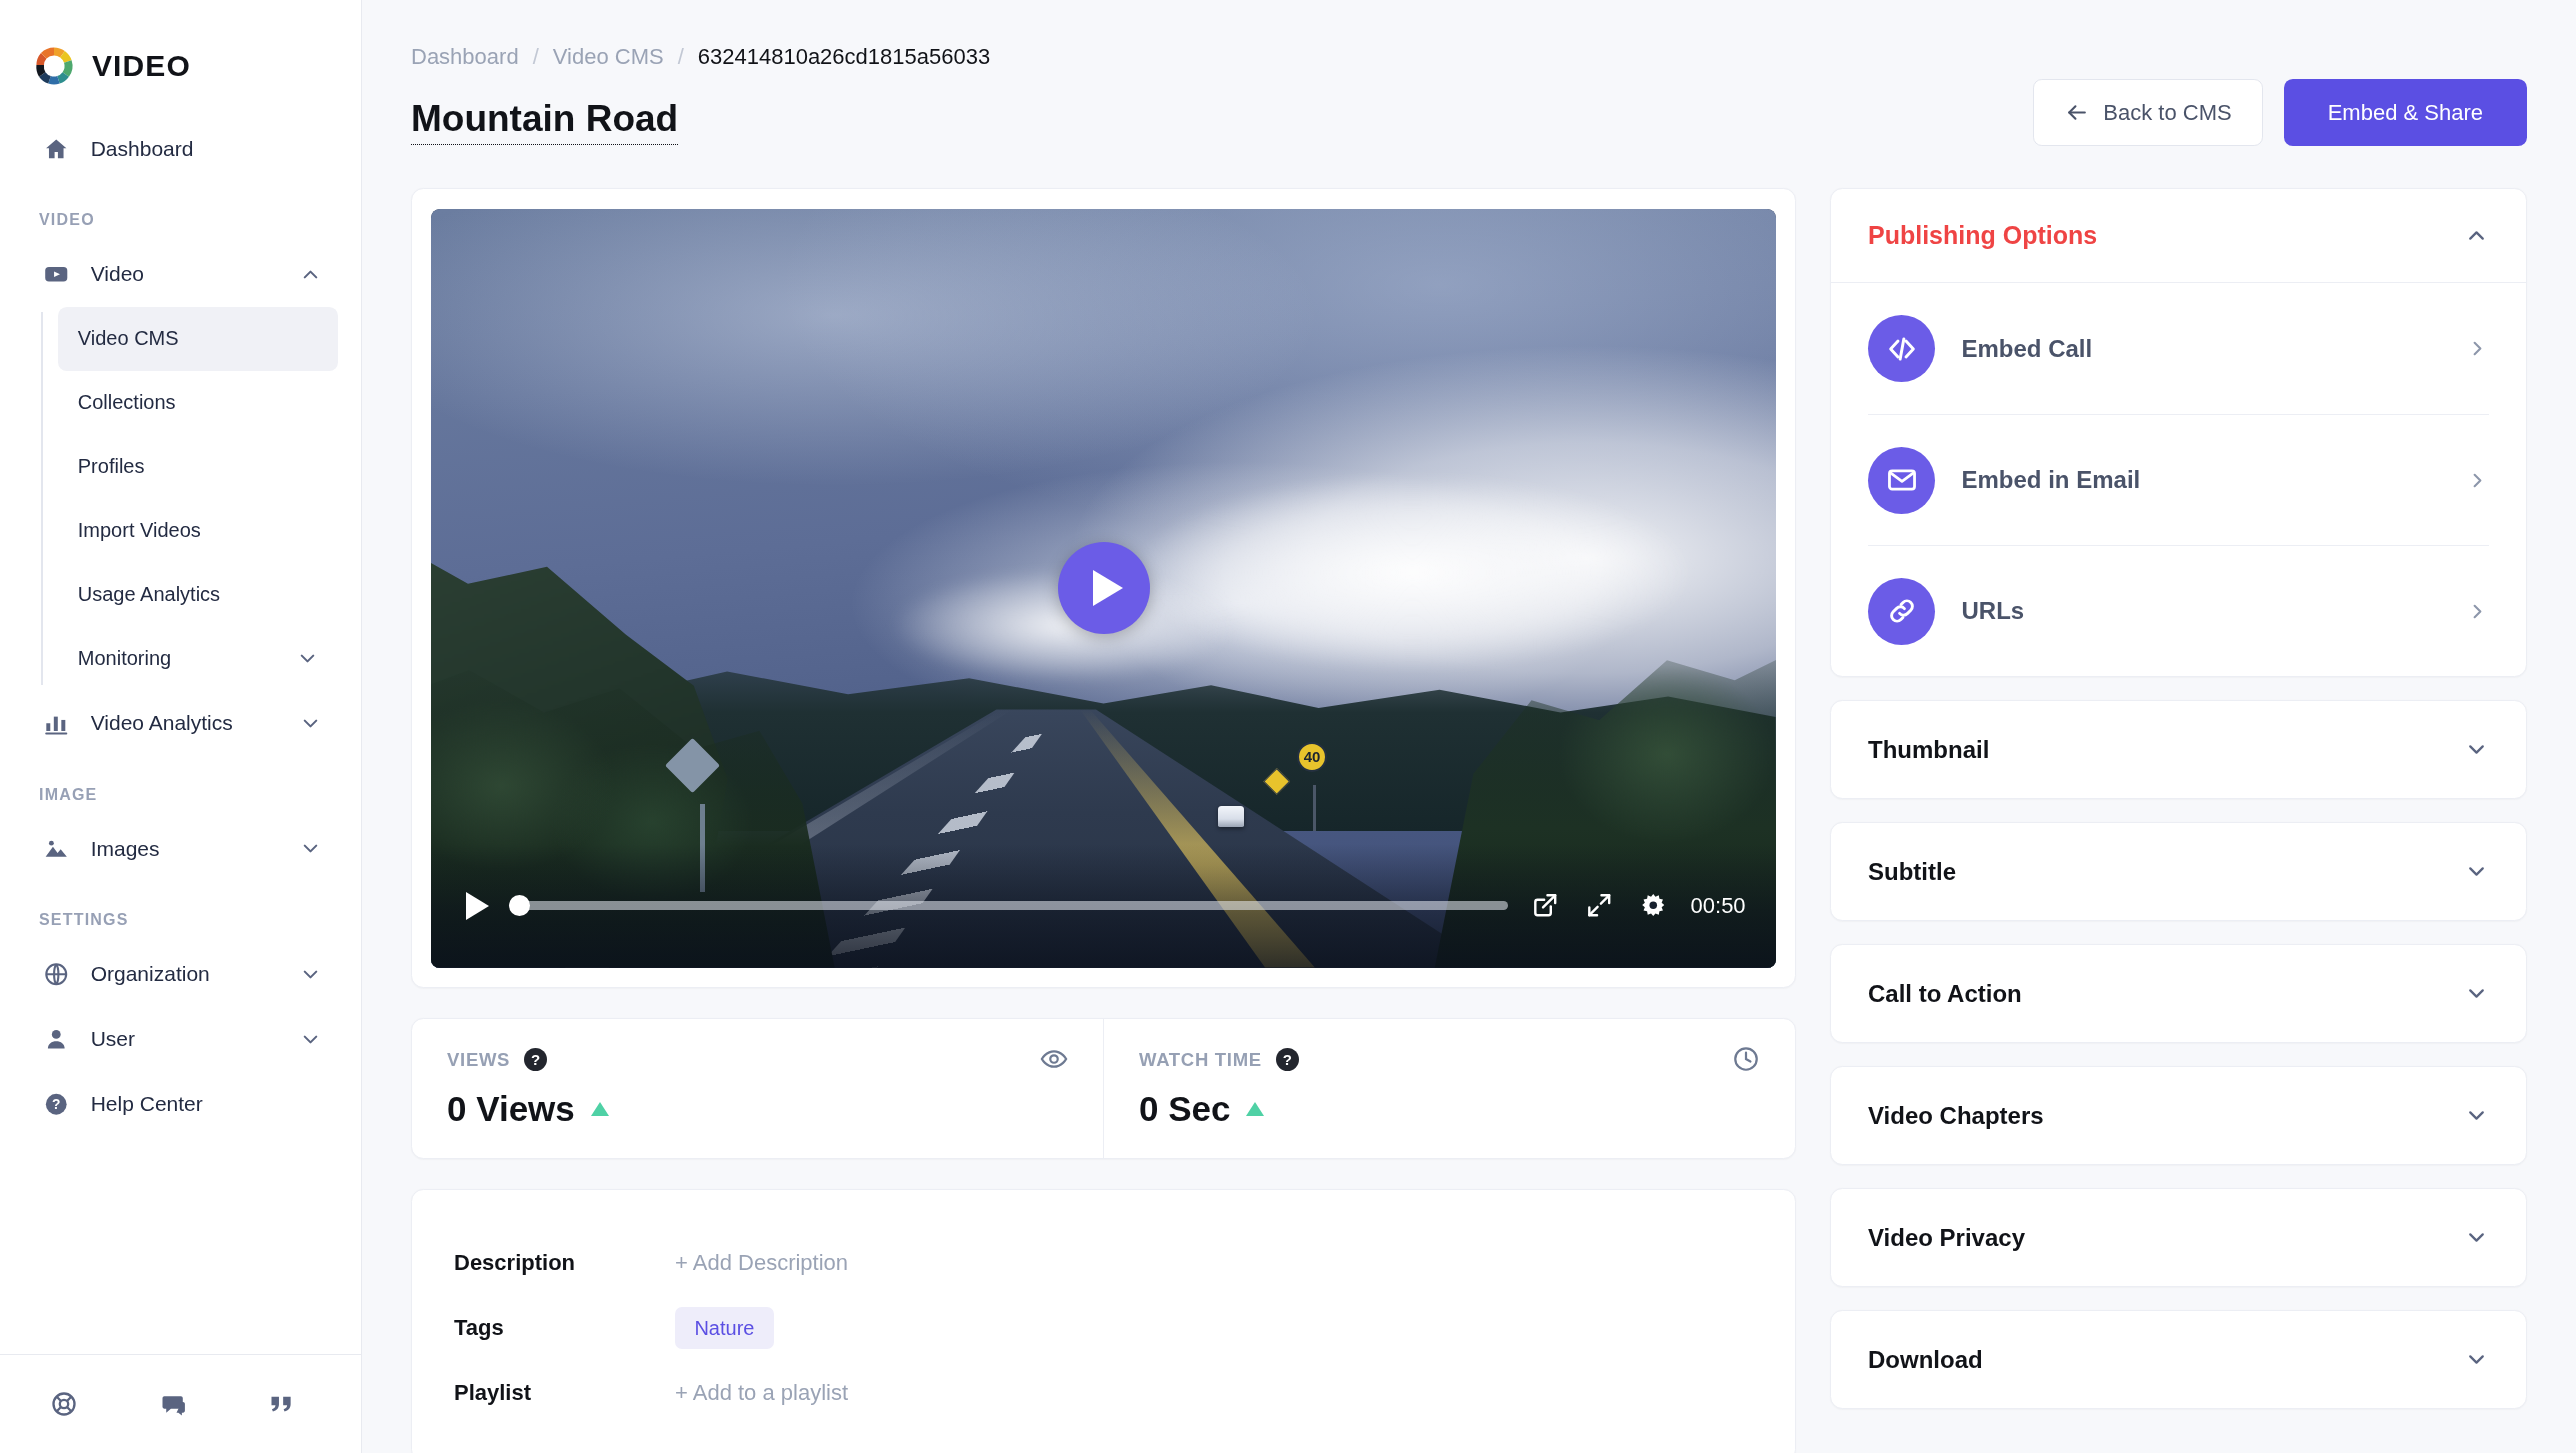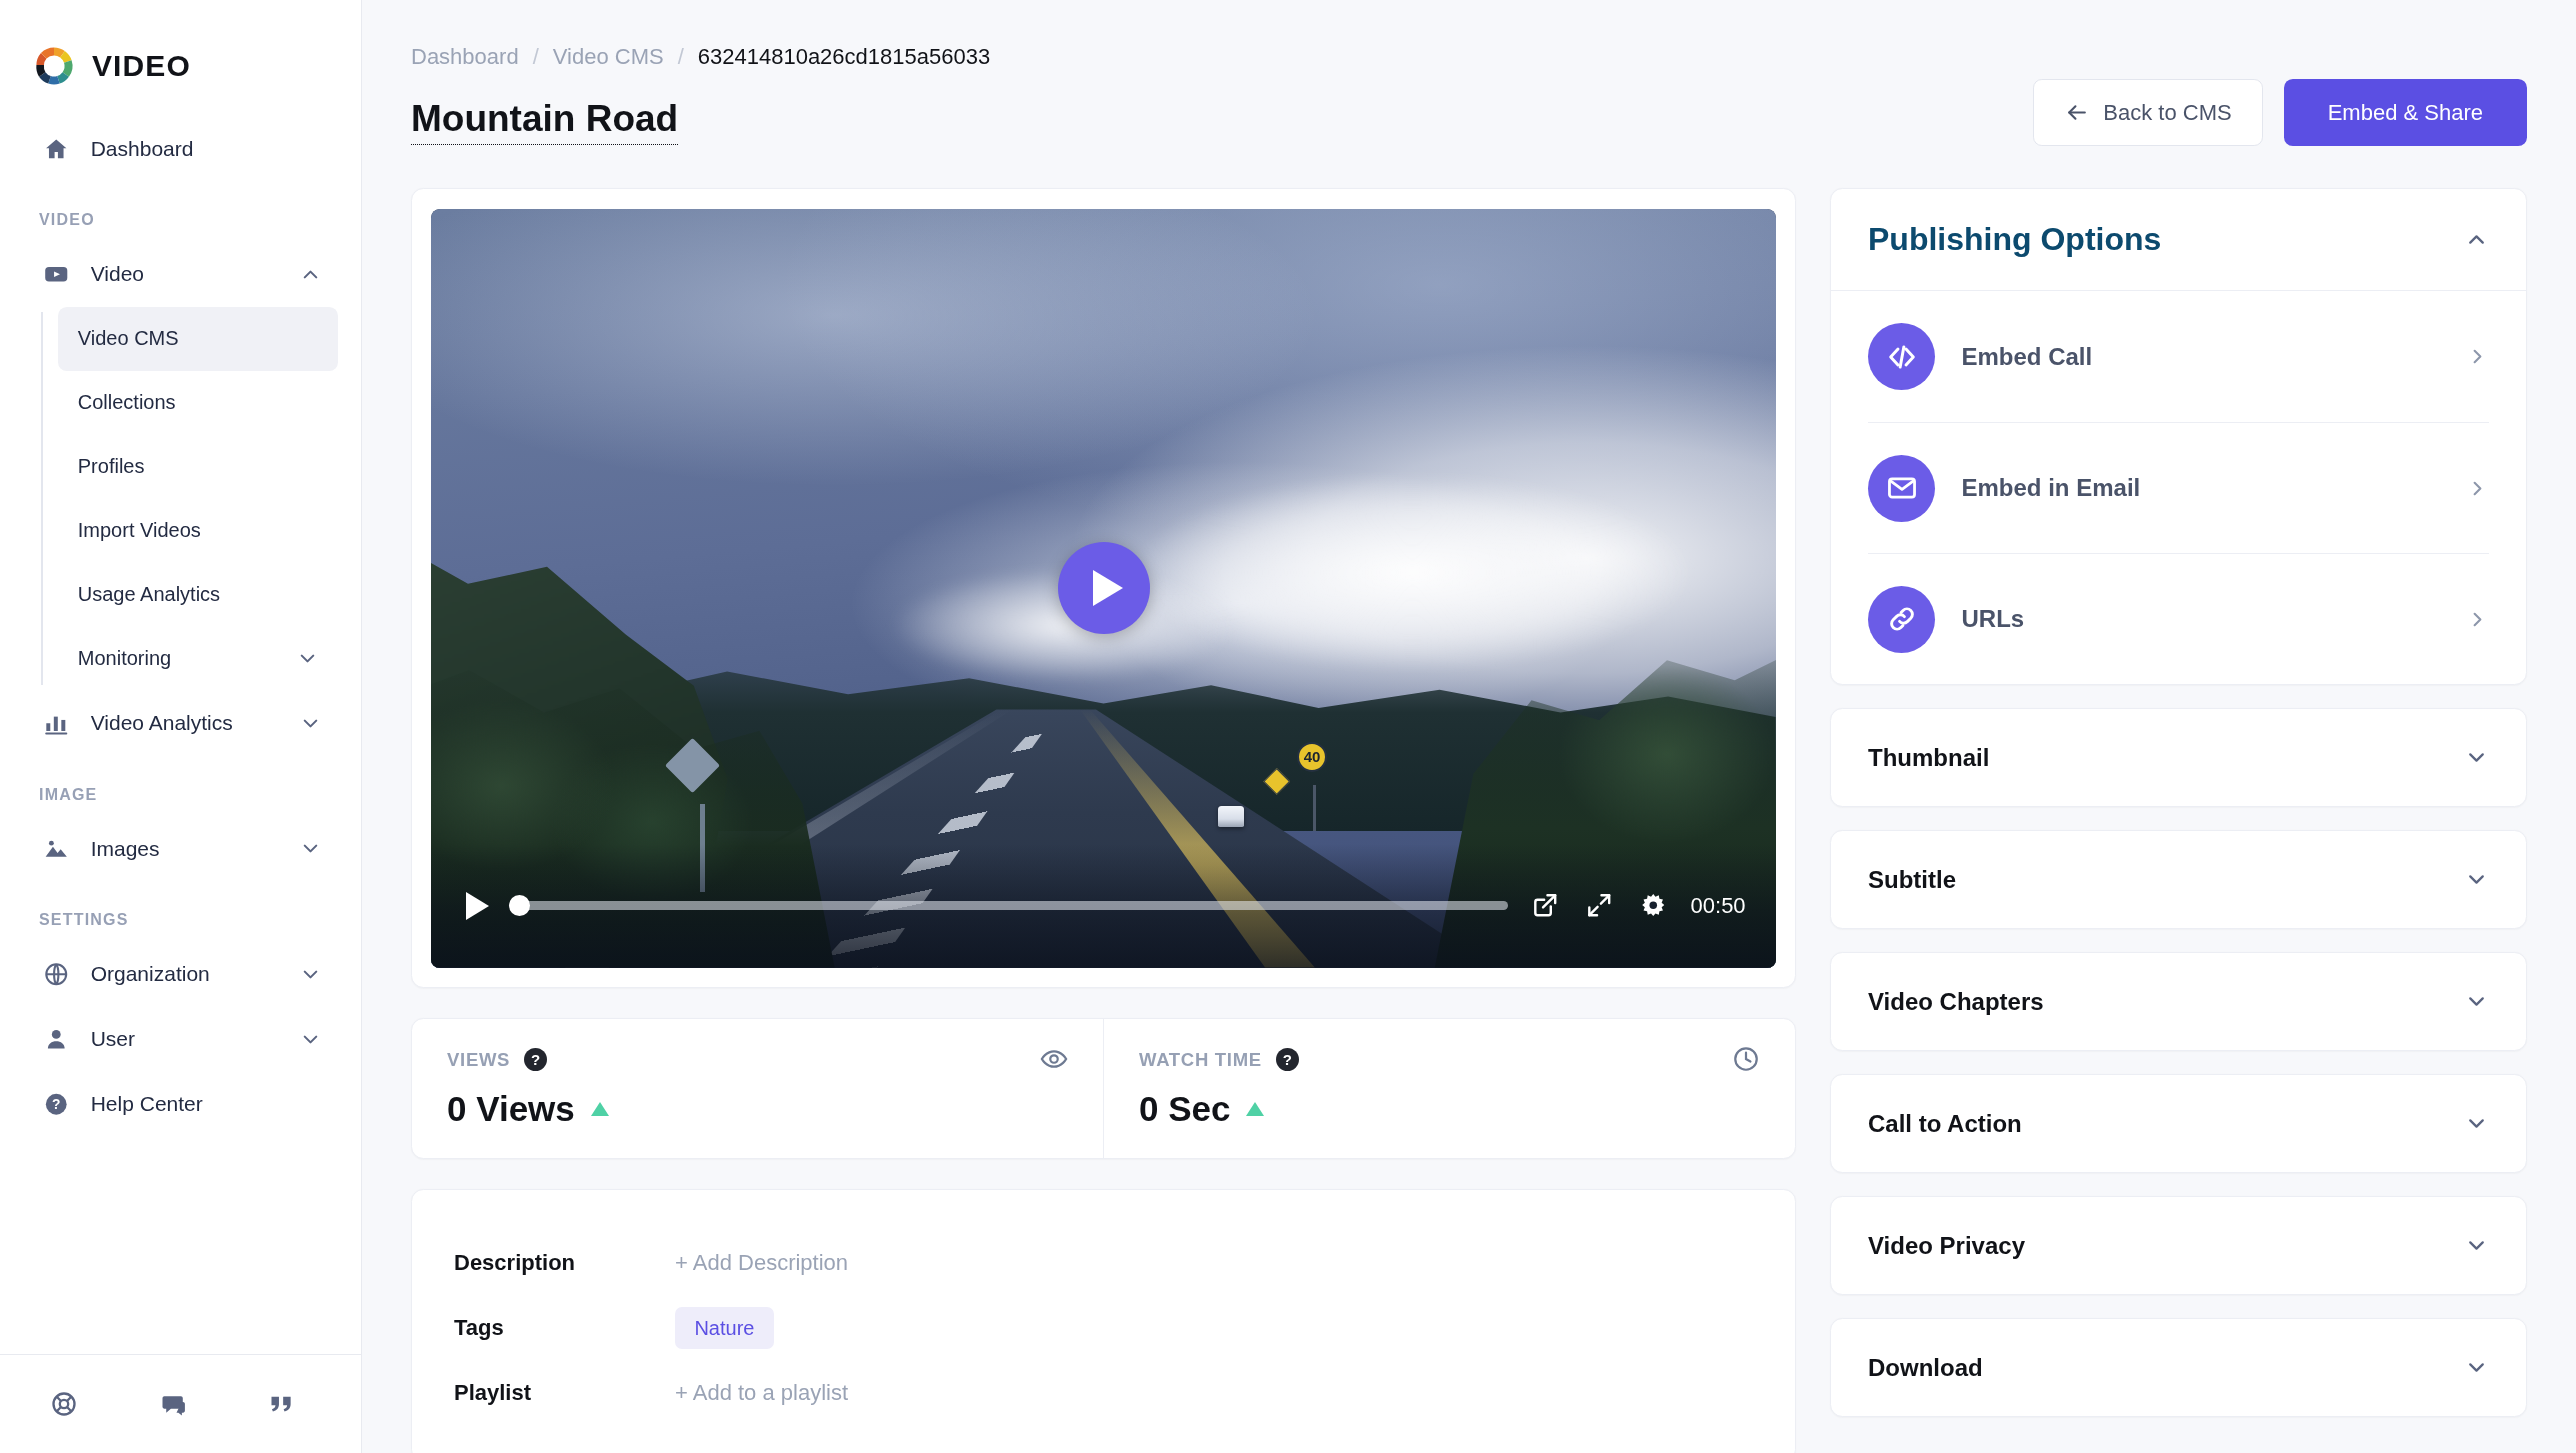--- a/index.html
+++ b/index.html
@@ -287,21 +287,21 @@
     cursor: pointer;
   }
 
   
   .pub-card { padding: 0; }
   .pub-head {
     display: flex; align-items: center; justify-content: space-between;
     padding: 32px 37px; cursor: pointer;
     border-bottom: 0.9px solid #eceef4;
   }
-  .pub-title { font-size: 32px; font-weight: bold; color: #0c4a6e; }
+  .pub-title { font-size: 25px; font-weight: bold; color: #ef4444; }
   .pub-list { padding: 0 37px; }
   .pub-row {
     display: flex; align-items: center; gap: 26.5px;
     height: 131px; cursor: pointer;
   }
   .pub-row + .pub-row { border-top: 0.9px solid #eceef4; }
   .pub-circ {
     width: 67px; height: 67px; border-radius: 50%; background: #6b5ce7;
     display: flex; align-items: center; justify-content: center; flex-shrink: 0;
     color: #fff;
@@ -709,30 +709,30 @@
         <div class="card acc">
           <span class="acc-title">Subtitle</span>
           <span class="chev-d">
             <svg viewBox="0 0 24 24" width="25" height="25" fill="none" stroke="currentColor" stroke-width="2.2" stroke-linecap="round" stroke-linejoin="round">
                 <polyline points="6 9 12 15 18 9"></polyline>
               </svg>
           </span>
         </div>
 
         <div class="card acc">
-          <span class="acc-title">Video Chapters</span>
+          <span class="acc-title">Call to Action</span>
           <span class="chev-d">
             <svg viewBox="0 0 24 24" width="25" height="25" fill="none" stroke="currentColor" stroke-width="2.2" stroke-linecap="round" stroke-linejoin="round">
                 <polyline points="6 9 12 15 18 9"></polyline>
               </svg>
           </span>
         </div>
 
         <div class="card acc">
-          <span class="acc-title">Call to Action</span>
+          <span class="acc-title">Video Chapters</span>
           <span class="chev-d">
             <svg viewBox="0 0 24 24" width="25" height="25" fill="none" stroke="currentColor" stroke-width="2.2" stroke-linecap="round" stroke-linejoin="round">
                 <polyline points="6 9 12 15 18 9"></polyline>
               </svg>
           </span>
         </div>
 
         <div class="card acc">
           <span class="acc-title">Video Privacy</span>
           <span class="chev-d">

